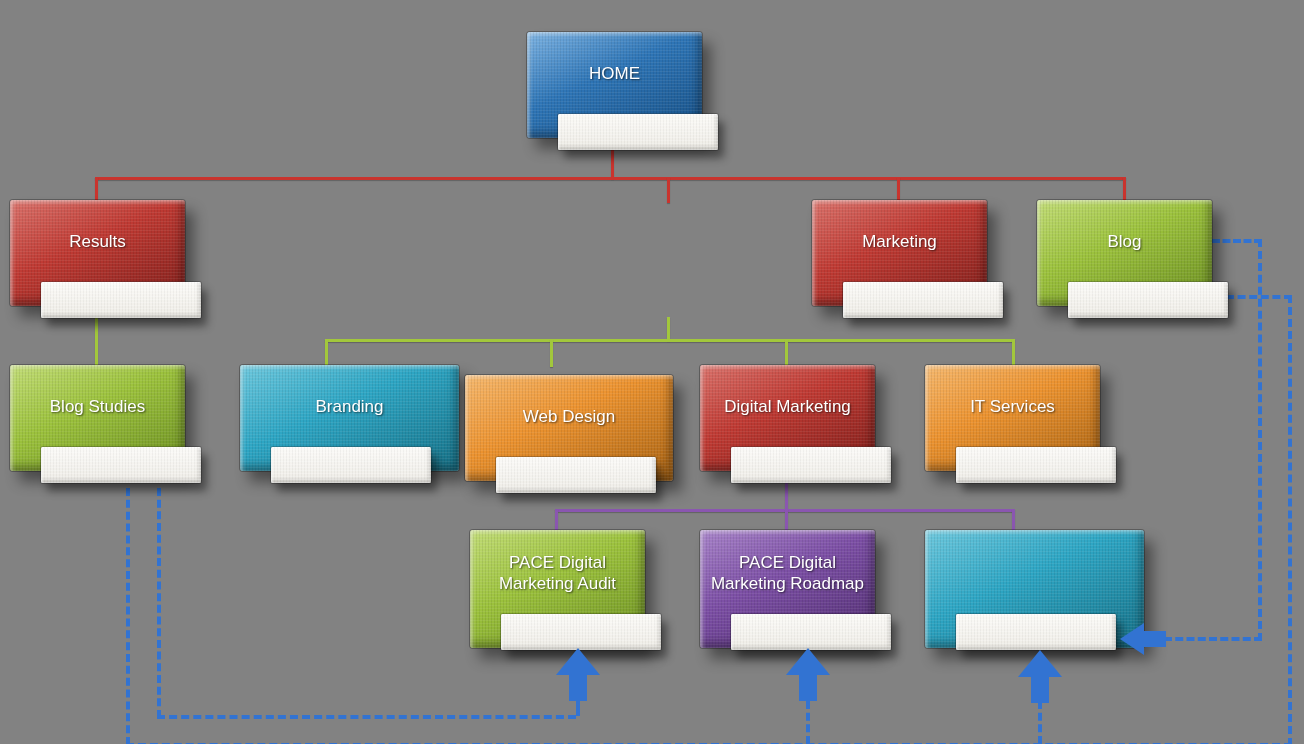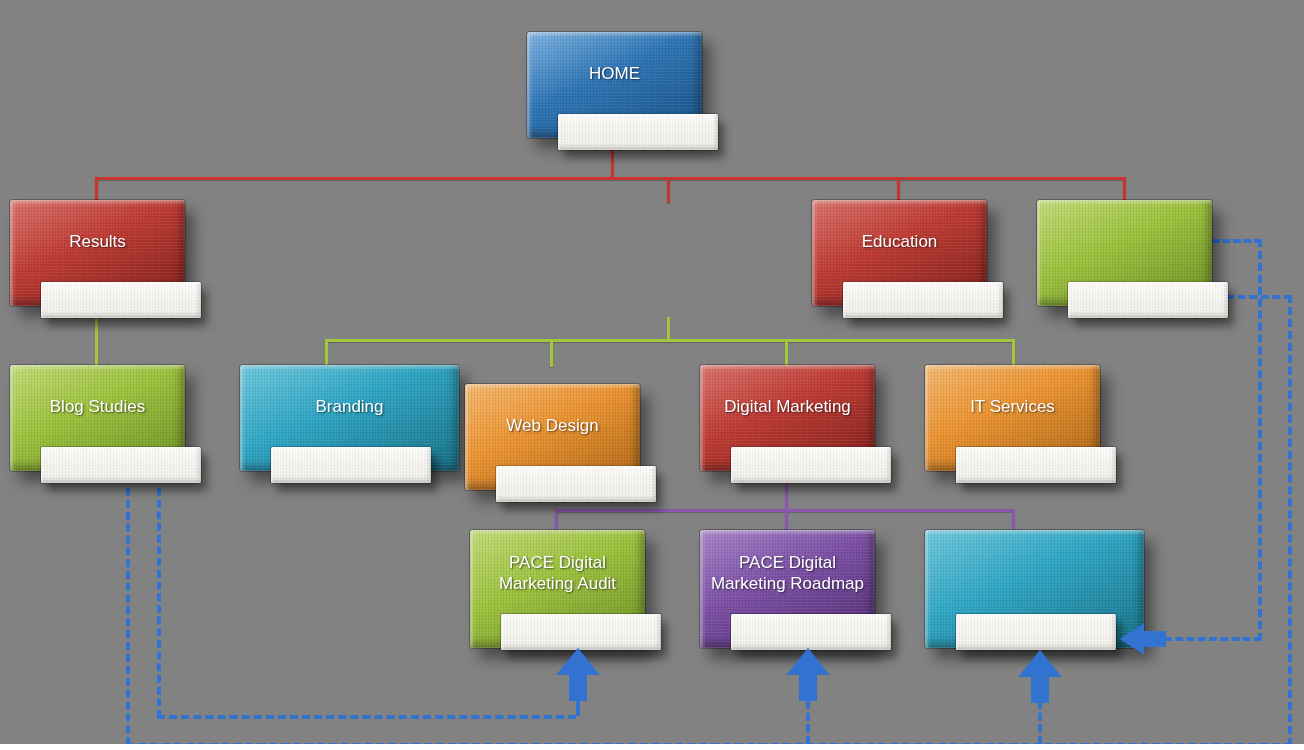--- a/index.html
+++ b/index.html
@@ -116,39 +116,40 @@
     <div class="node-strip"></div>
   </div>
 
   <div class="node red" style="left:10px;top:200px;">
     <div class="node-label">Results</div>
     <div class="node-strip"></div>
   </div>
 
 
   <div class="node red" style="left:812px;top:200px;">
-    <div class="node-label">Education</div>
+    <div class="node-label">Marketing</div>
     <div class="node-strip"></div>
   </div>
 
   <div class="node green" style="left:1037px;top:200px;">
+    <div class="node-label">Blog</div>
     <div class="node-strip"></div>
   </div>
 
   <div class="node green" style="left:10px;top:365px;">
     <div class="node-label">Blog Studies</div>
     <div class="node-strip"></div>
   </div>
 
   <div class="node teal" style="left:240px;top:365px;">
     <div class="node-label">Branding</div>
     <div class="node-strip"></div>
   </div>
 
-  <div class="node orange" style="left:465px;top:384px;">
+  <div class="node orange" style="left:465px;top:375px;padding-left:33px;">
     <div class="node-label">Web Design</div>
     <div class="node-strip"></div>
   </div>
 
   <div class="node red" style="left:700px;top:365px;">
     <div class="node-label">Digital Marketing</div>
     <div class="node-strip"></div>
   </div>
 
   <div class="node orange" style="left:925px;top:365px;">

